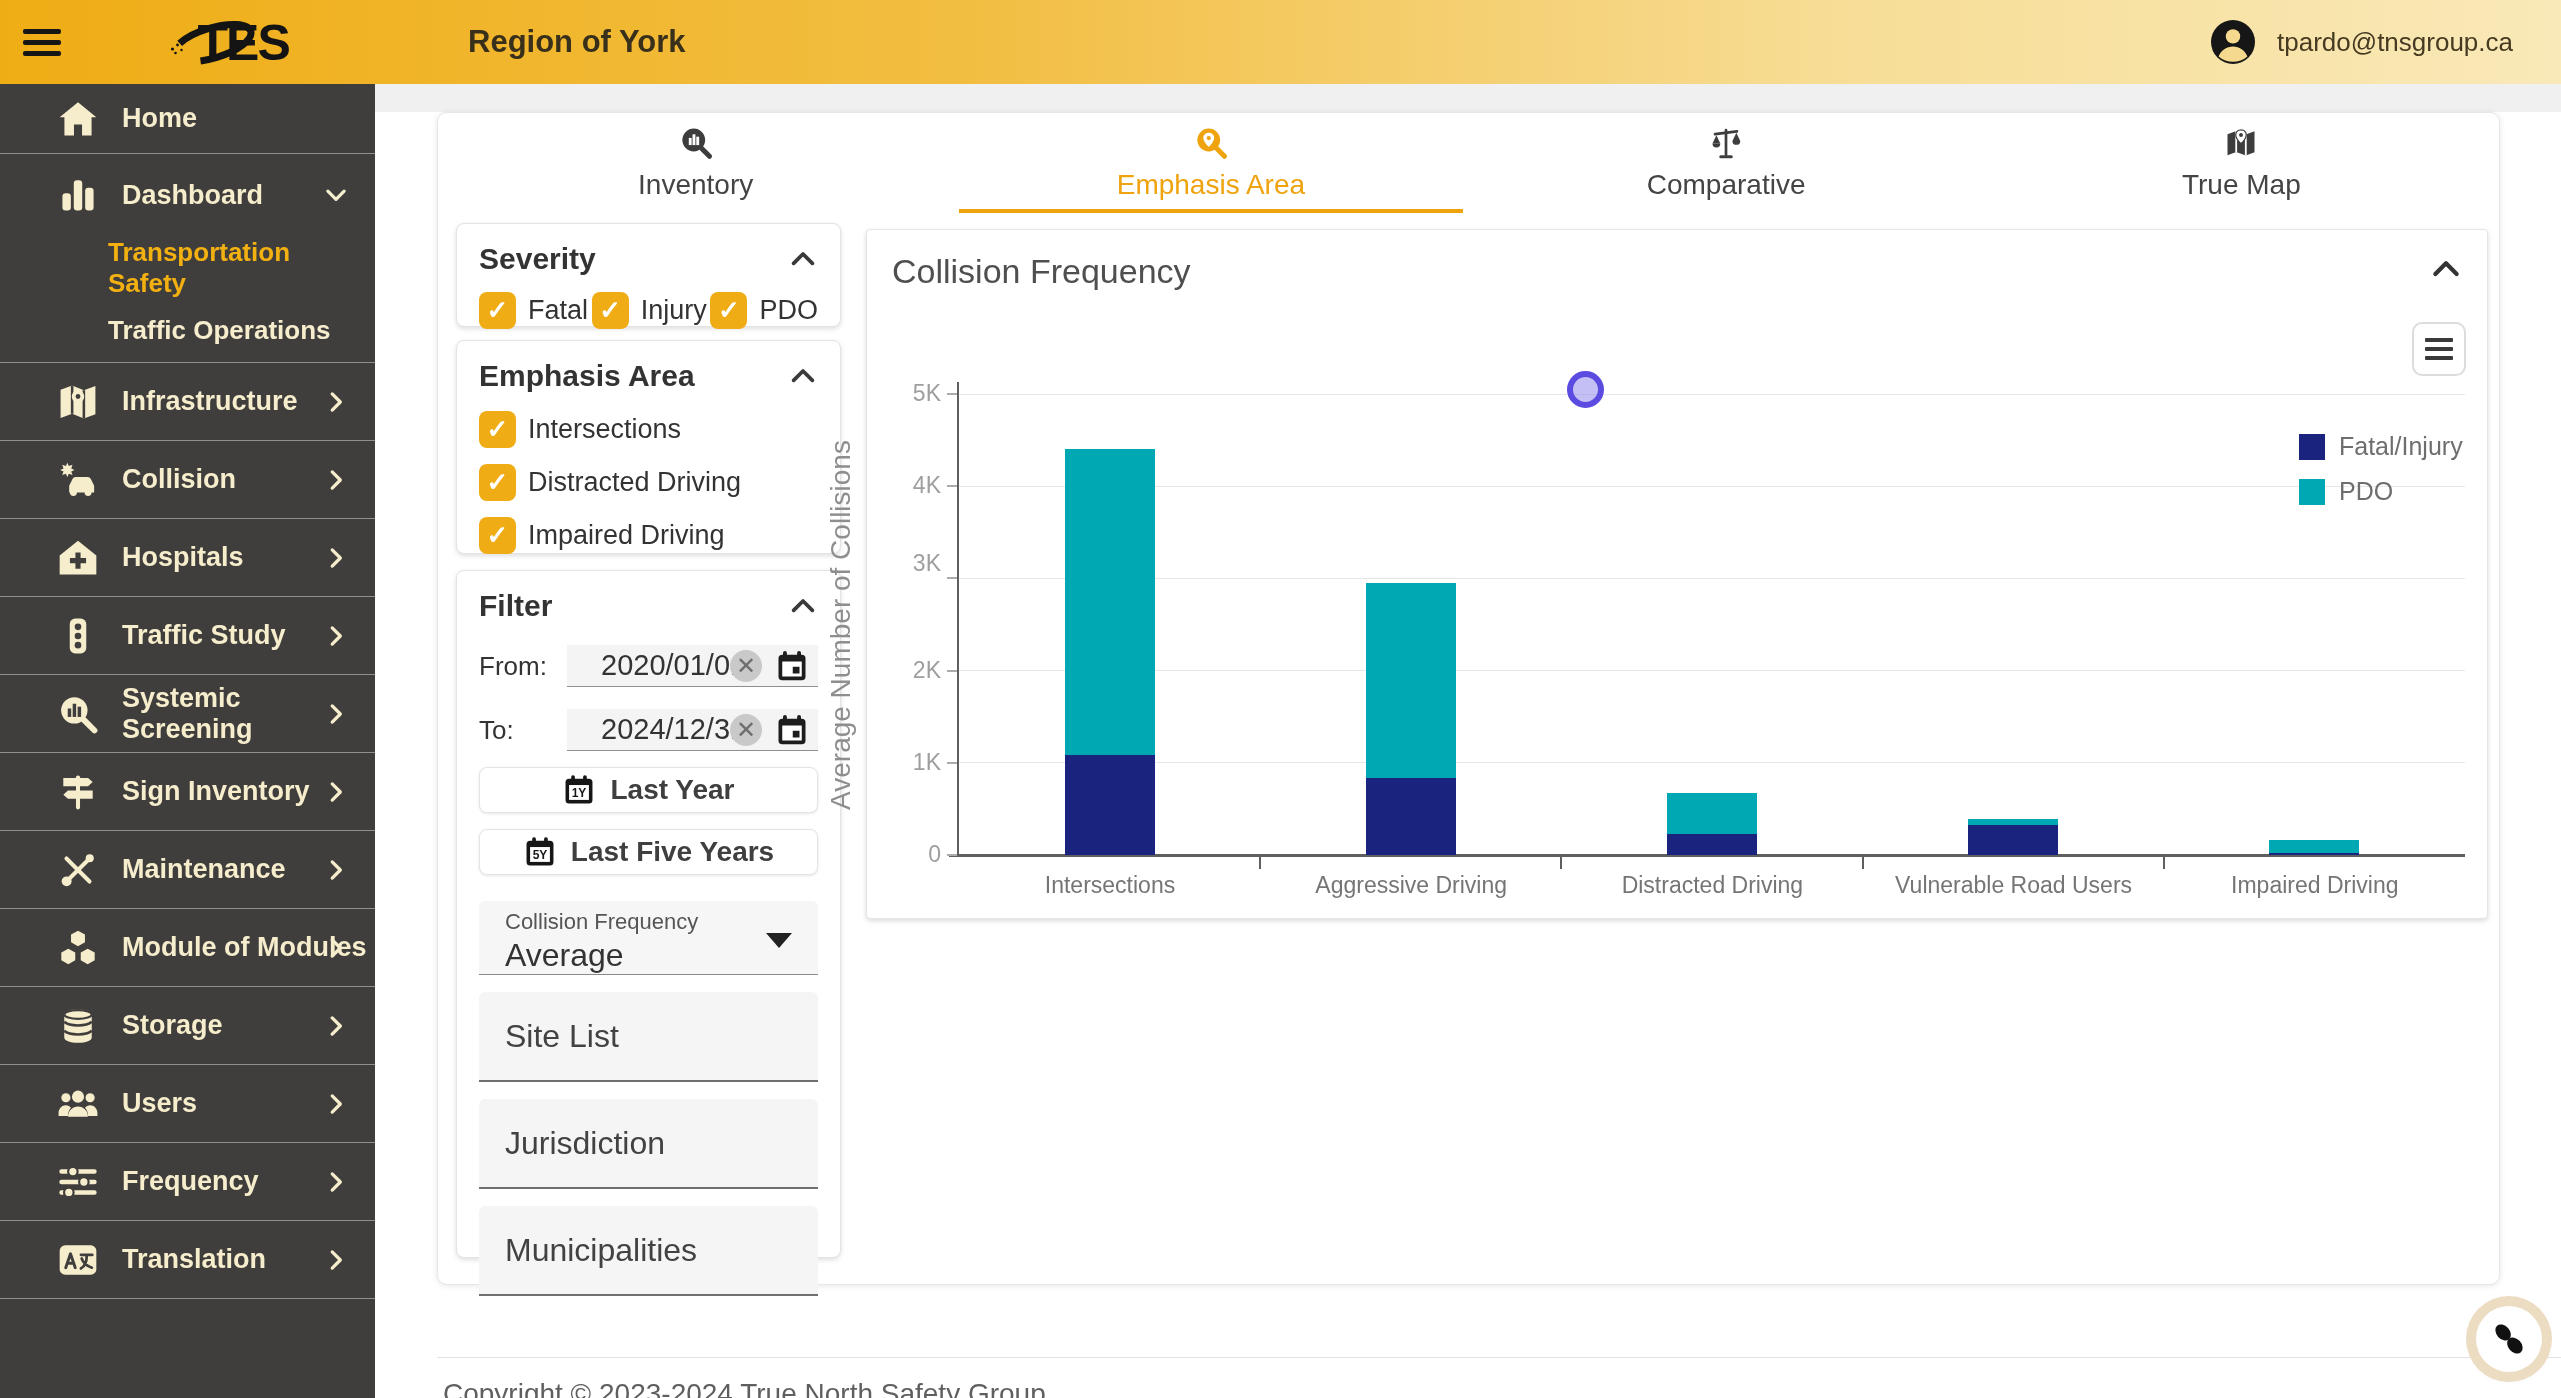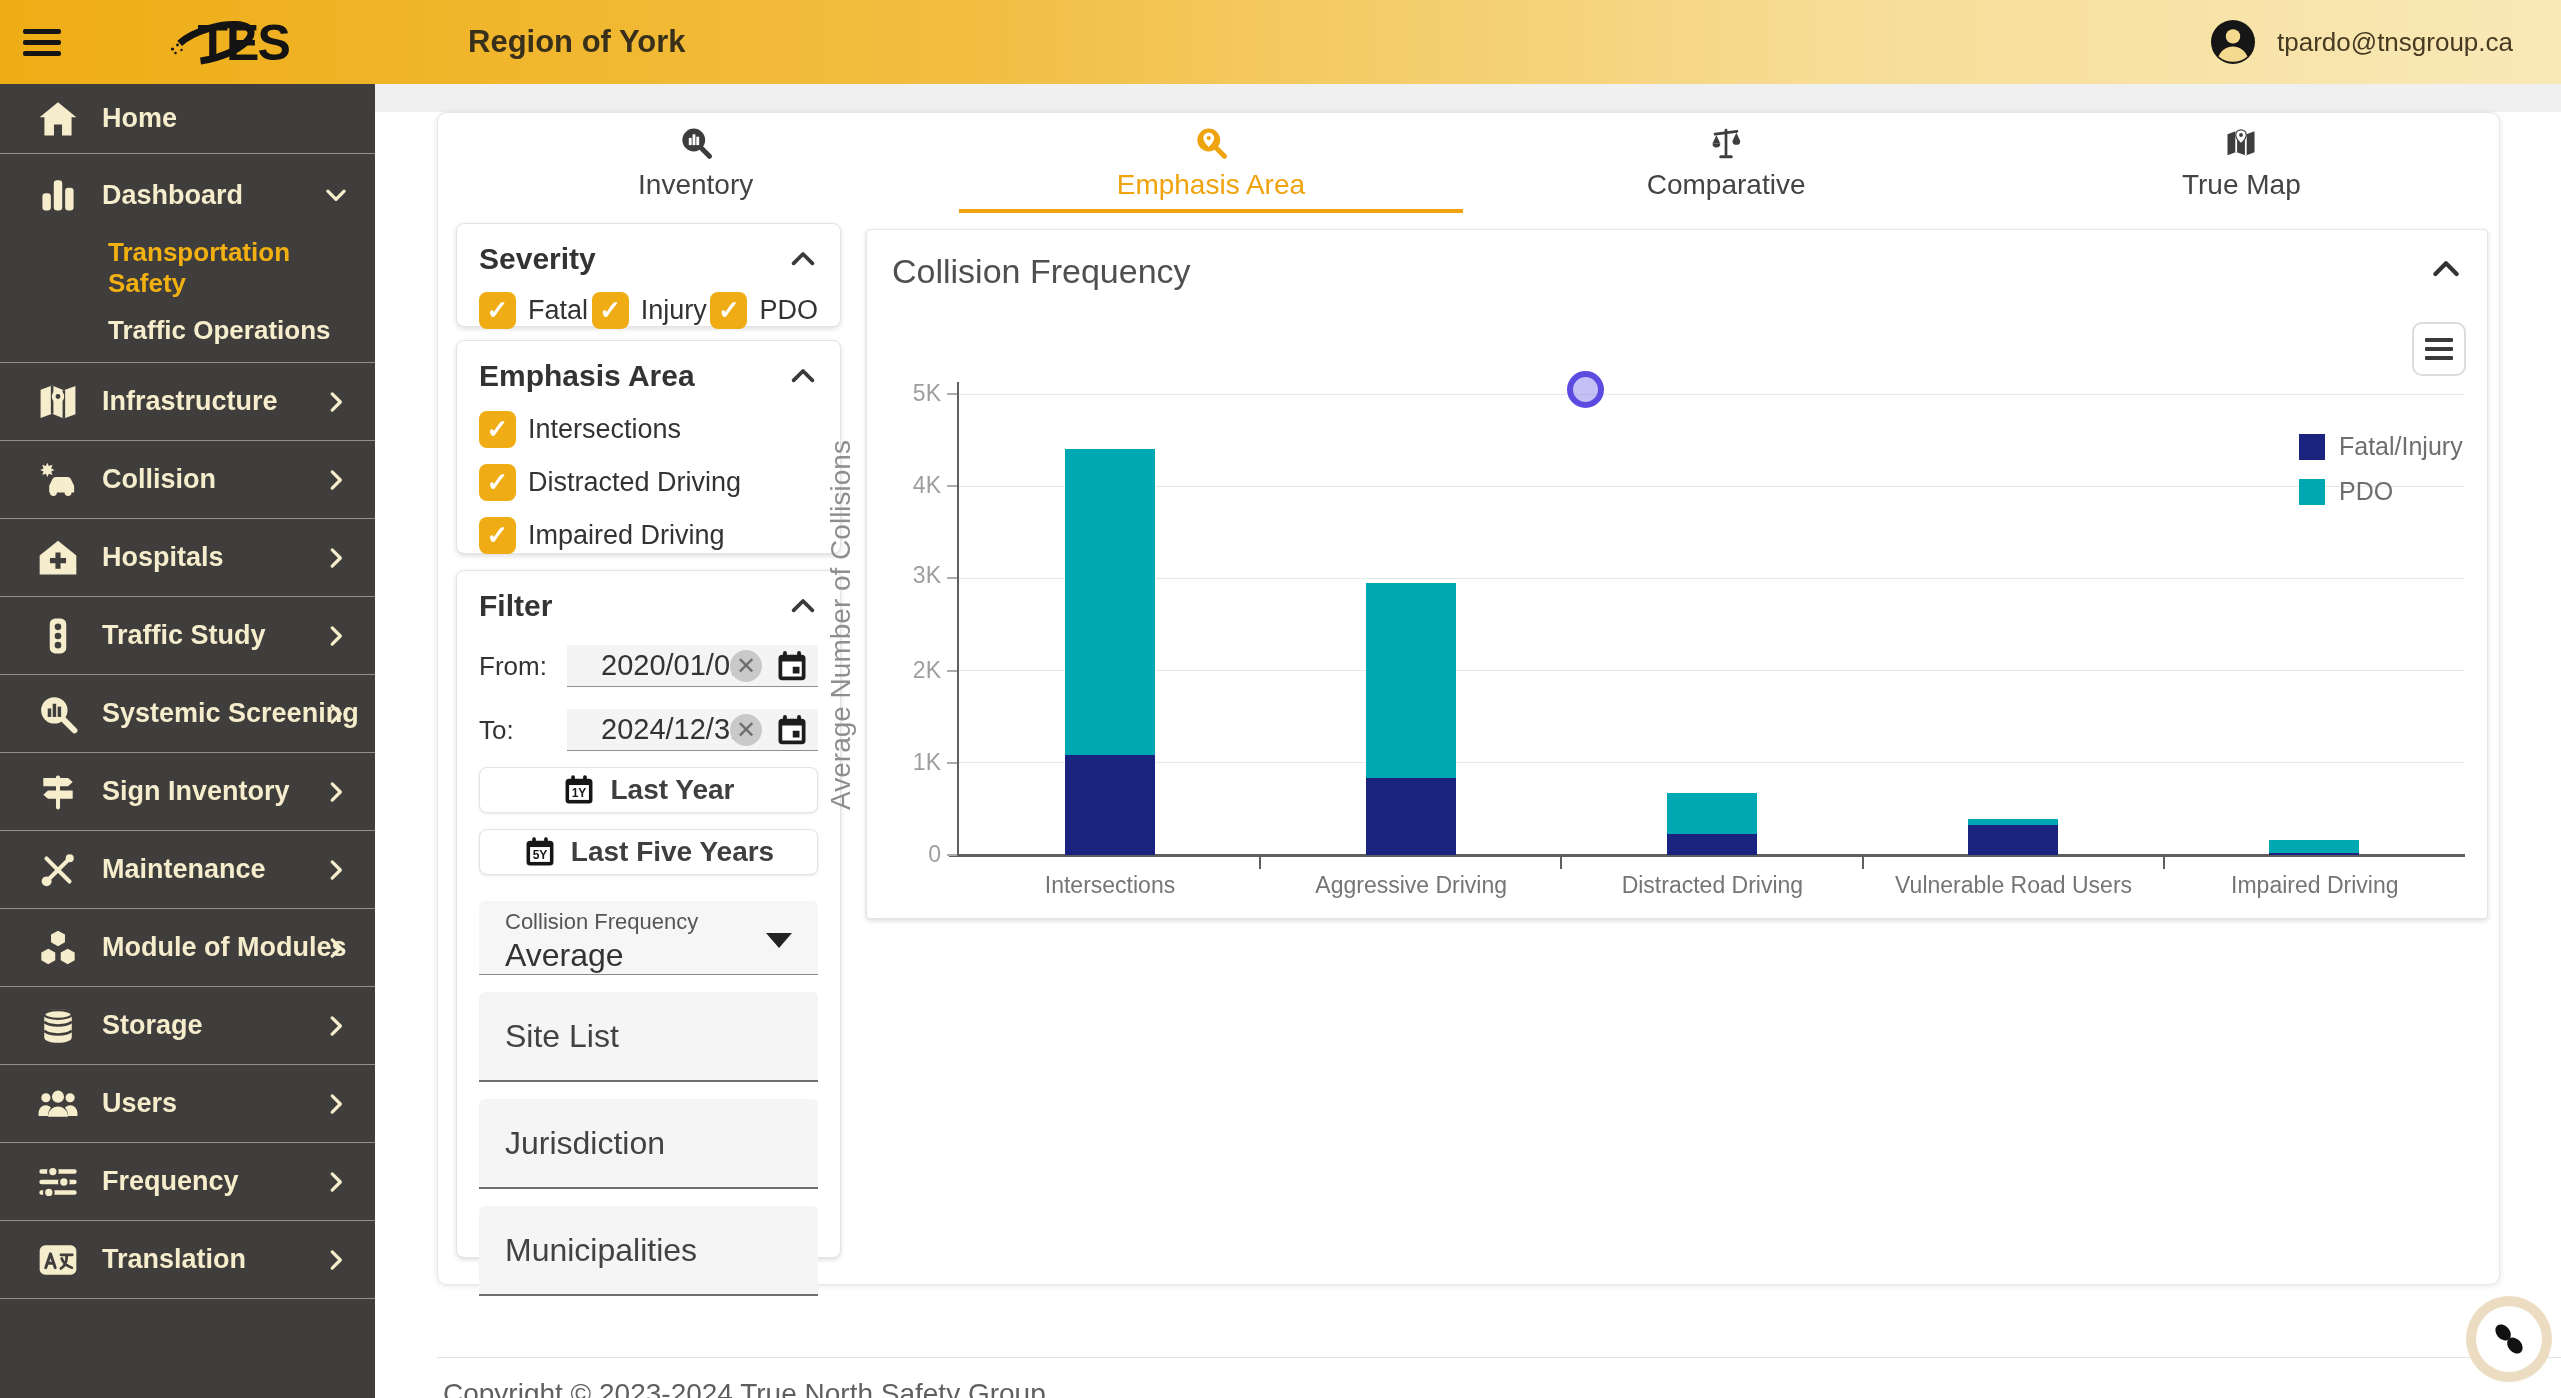--- a/index.html
+++ b/index.html
@@ -17,21 +17,21 @@
   .logo-wrap { margin-left:58px; width:230px; display:flex; align-items:center; }
   .app-title { margin-left:96px; font-size:31px; font-weight:bold; color:#39301B; }
   .header-right { margin-left:auto; margin-right:48px; display:flex; align-items:center; gap:20px; }
   .avatar { width:48px; height:48px; }
   .user-email { font-size:26px; color:#46true3A22; color:#463A22; }
 
   
   #sidebar { position:absolute; left:0; top:84px; width:375px; height:1314px;
     background:#403E3C; color:#F6EDCD; display:flex; flex-direction:column; }
   .side-row { display:flex; align-items:center; border-bottom:1px solid rgba(255,255,255,.42);
-    padding-left:36px; position:relative; cursor:pointer; flex:0 0 auto; }
+    padding-left:56px; position:relative; cursor:pointer; flex:0 0 auto; }
   .side-row .s-icon { width:44px; height:44px; flex:0 0 44px; color:#F6EDCD; }
   .side-row .s-icon svg { width:44px; height:44px; display:block; }
   .side-label { margin-left:22px; font-size:27px; font-weight:bold; color:#F6EDCD; }
   .side-chev { position:absolute; right:26px; width:26px; height:26px; color:#F6EDCD; }
   .side-chev svg { width:26px; height:26px; display:block; }
   .side-group { border-bottom:1px solid rgba(255,255,255,.42); display:flex; flex-direction:column; }
   .side-group .side-row { border-bottom:none; }
   .side-sub { padding-left:108px; display:flex; align-items:center; cursor:pointer; flex:0 0 auto; }
   .side-sub .side-label { margin-left:0; font-size:26px; }
   .side-sub.active .side-label { color:#F2B011; }
@@ -611,21 +611,21 @@
         <div class="y-tickmark" style="top: 460px;"></div>
             <div class="y-ticklabel" style="top: 447px;">0</div>
             <div class="gridline" style="top: 368.3px;"></div>
             <div class="y-tickmark" style="top: 367.8px;"></div>
             <div class="y-ticklabel" style="top: 354.8px;">1K</div>
             <div class="gridline" style="top: 276.1px;"></div>
             <div class="y-tickmark" style="top: 275.6px;"></div>
             <div class="y-ticklabel" style="top: 262.6px;">2K</div>
             <div class="gridline" style="top: 183.9px;"></div>
             <div class="y-tickmark" style="top: 183.4px;"></div>
-            <div class="y-ticklabel" style="top: 168px;">3K</div>
+            <div class="y-ticklabel" style="top: 156px;">3K</div>
             <div class="gridline" style="top: 91.7px;"></div>
             <div class="y-tickmark" style="top: 91.2px;"></div>
             <div class="y-ticklabel" style="top: 78.2px;">4K</div>
             <div class="gridline" style="top: -0.5px;"></div>
             <div class="y-tickmark" style="top: -1px;"></div>
             <div class="y-ticklabel" style="top: -14px;">5K</div>
             <div class="x-tickmark" style="left: 300.2px;"></div>
             <div class="x-tickmark" style="left: 601.4px;"></div>
             <div class="x-tickmark" style="left: 902.6px;"></div>
             <div class="x-tickmark" style="left: 1203.8px;"></div>

